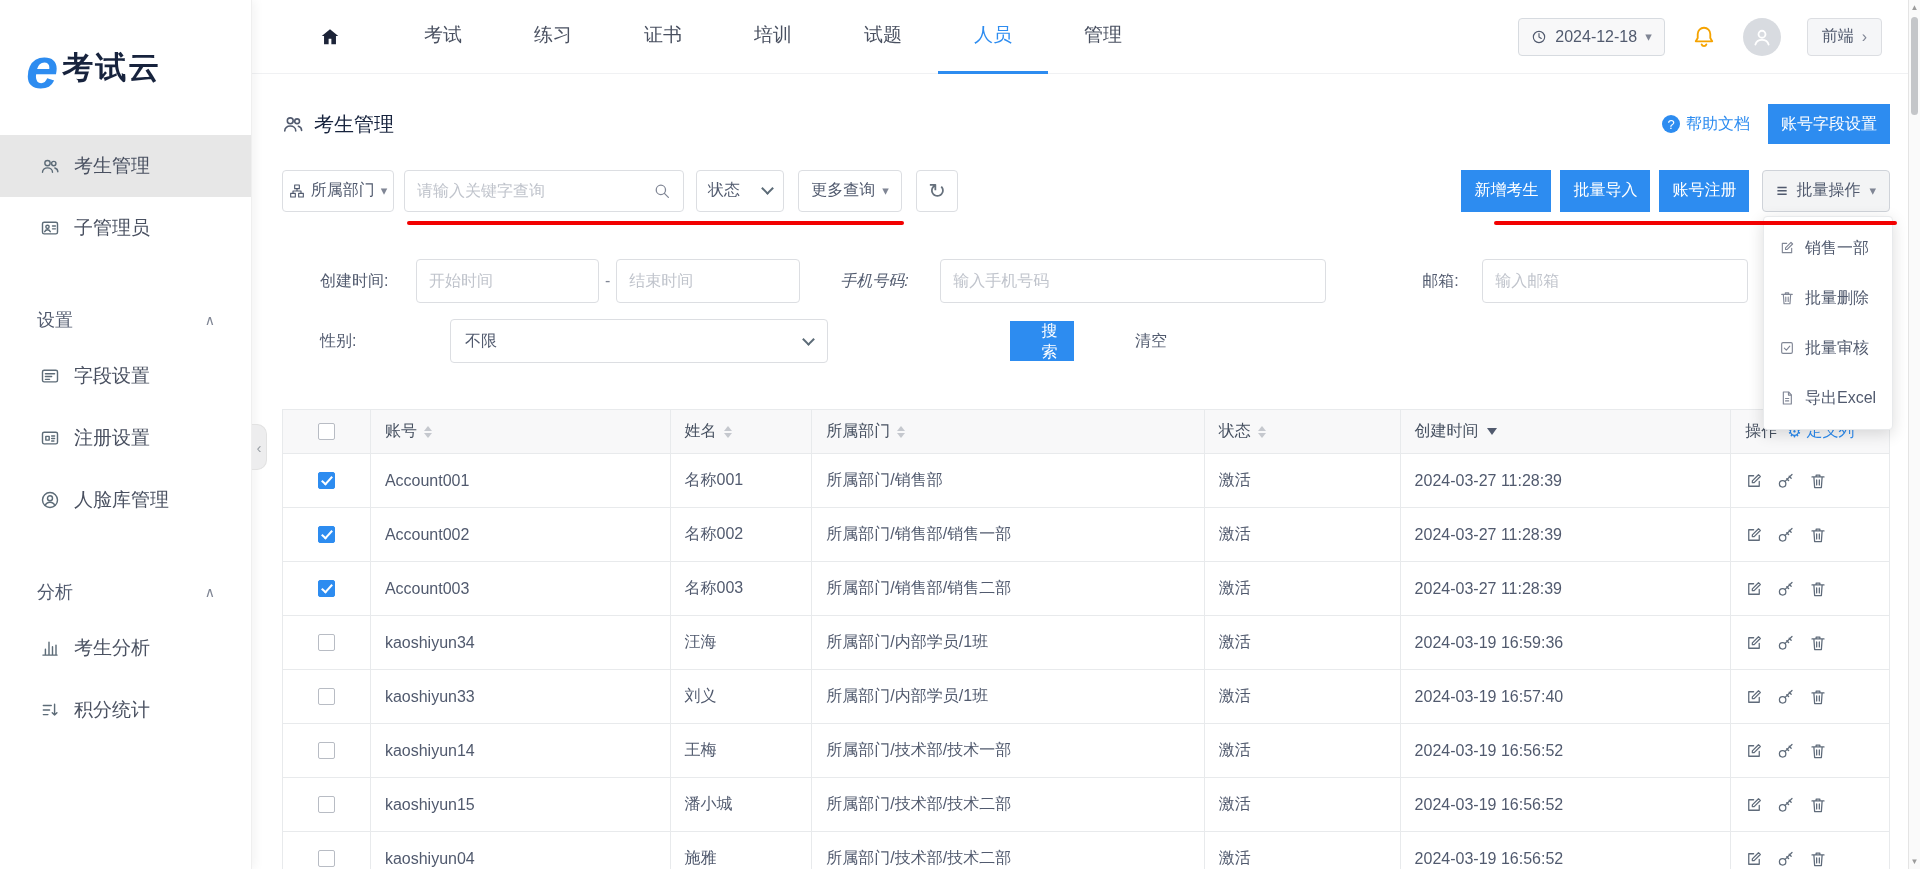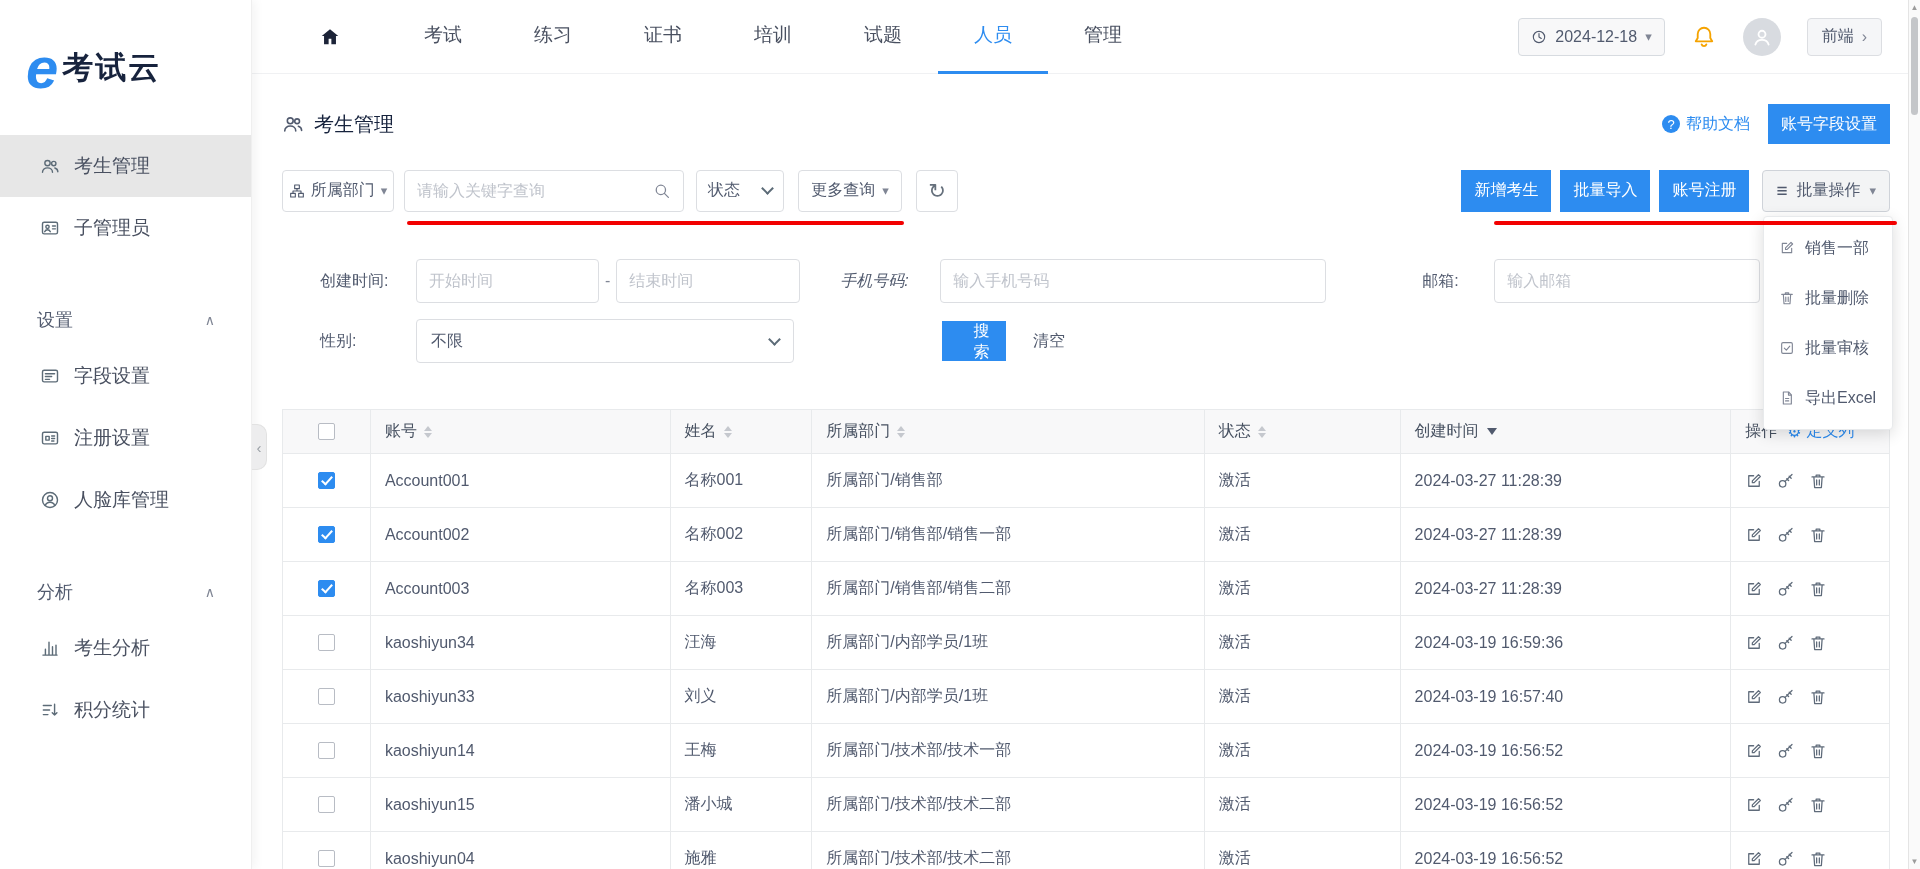--- a/index.html
+++ b/index.html
@@ -88,33 +88,33 @@
   .batch-menu { position: absolute; left: 1511px; top: 142px; width: 130px; background: #fff;
                 border: 1px solid #e8eaec; border-radius: 4px; box-shadow: 0 4px 16px rgba(0,0,0,.14);
                 padding: 6px 0; z-index: 25; }
   .bm-item { height: 50px; display: flex; align-items: center; gap: 10px; padding-left: 15px;
              font-size: 16px; color: #515a6e; cursor: pointer; }
   .bm-item .ic { color: #808695; }
 
   
   .adv-panel { margin-top: 43px; }
   .adv-row { display: flex; align-items: center; height: 46px; }
-  .adv-row2 { margin-top: 14px; }
+  .adv-row2 { margin-top: 14px; gap: 34px; }
   .adv-label { width: 86px; margin-left: 38px; font-size: 16px; color: #515a6e; flex: none; }
   .field { height: 44px; border: 1px solid #dcdee2; border-radius: 4px; display: flex; align-items: center;
            padding: 12px 12px; background: #fff; }
   .field input { border: none; outline: none; width: 100%; font: inherit; color: #515a6e; background: transparent; }
   .field input::placeholder { color: #c0c4cc; }
   .f-start { width: 183px; margin-left: 10px; }
   .f-end { width: 184px; }
   .range-sep { margin: 0 6px; color: #808695; }
   .lbl-phone { width: 88px; margin-left: 40px; font-style: italic; }
   .f-phone { width: 386px; margin-left: 12px; }
   .lbl-email { width: 52px; margin-left: 96px; }
-  .f-email { width: 266px; margin-left: 20px; }
+  .f-email { width: 266px; margin-left: 8px; }
   .sel-gender { width: 378px; margin-left: 10px; justify-content: space-between; padding: 0 14px; height: 44px; }
   .btn-search { width: 64px; height: 40px; margin-left: 148px; padding-left: 28px; }
   .btn-clear { margin-left: 27px; background: none; border: none; font: inherit; font-size: 16px; color: #515a6e; cursor: pointer; }
 
   
   .table { margin-top: 45px; border: 1px solid #e8eaec; width: 1608px; }
   .thead { display: flex; height: 44px; background: #f8f8f9; border-bottom: 1px solid #e8eaec; }
   .tr { display: flex; height: 54px; border-bottom: 1px solid #e8eaec; background: #fff; }
   .th, .td { display: flex; align-items: center; padding-left: 14px; border-right: 1px solid #e8eaec;
              font-size: 16px; color: #515a6e; overflow: hidden; white-space: nowrap; }

